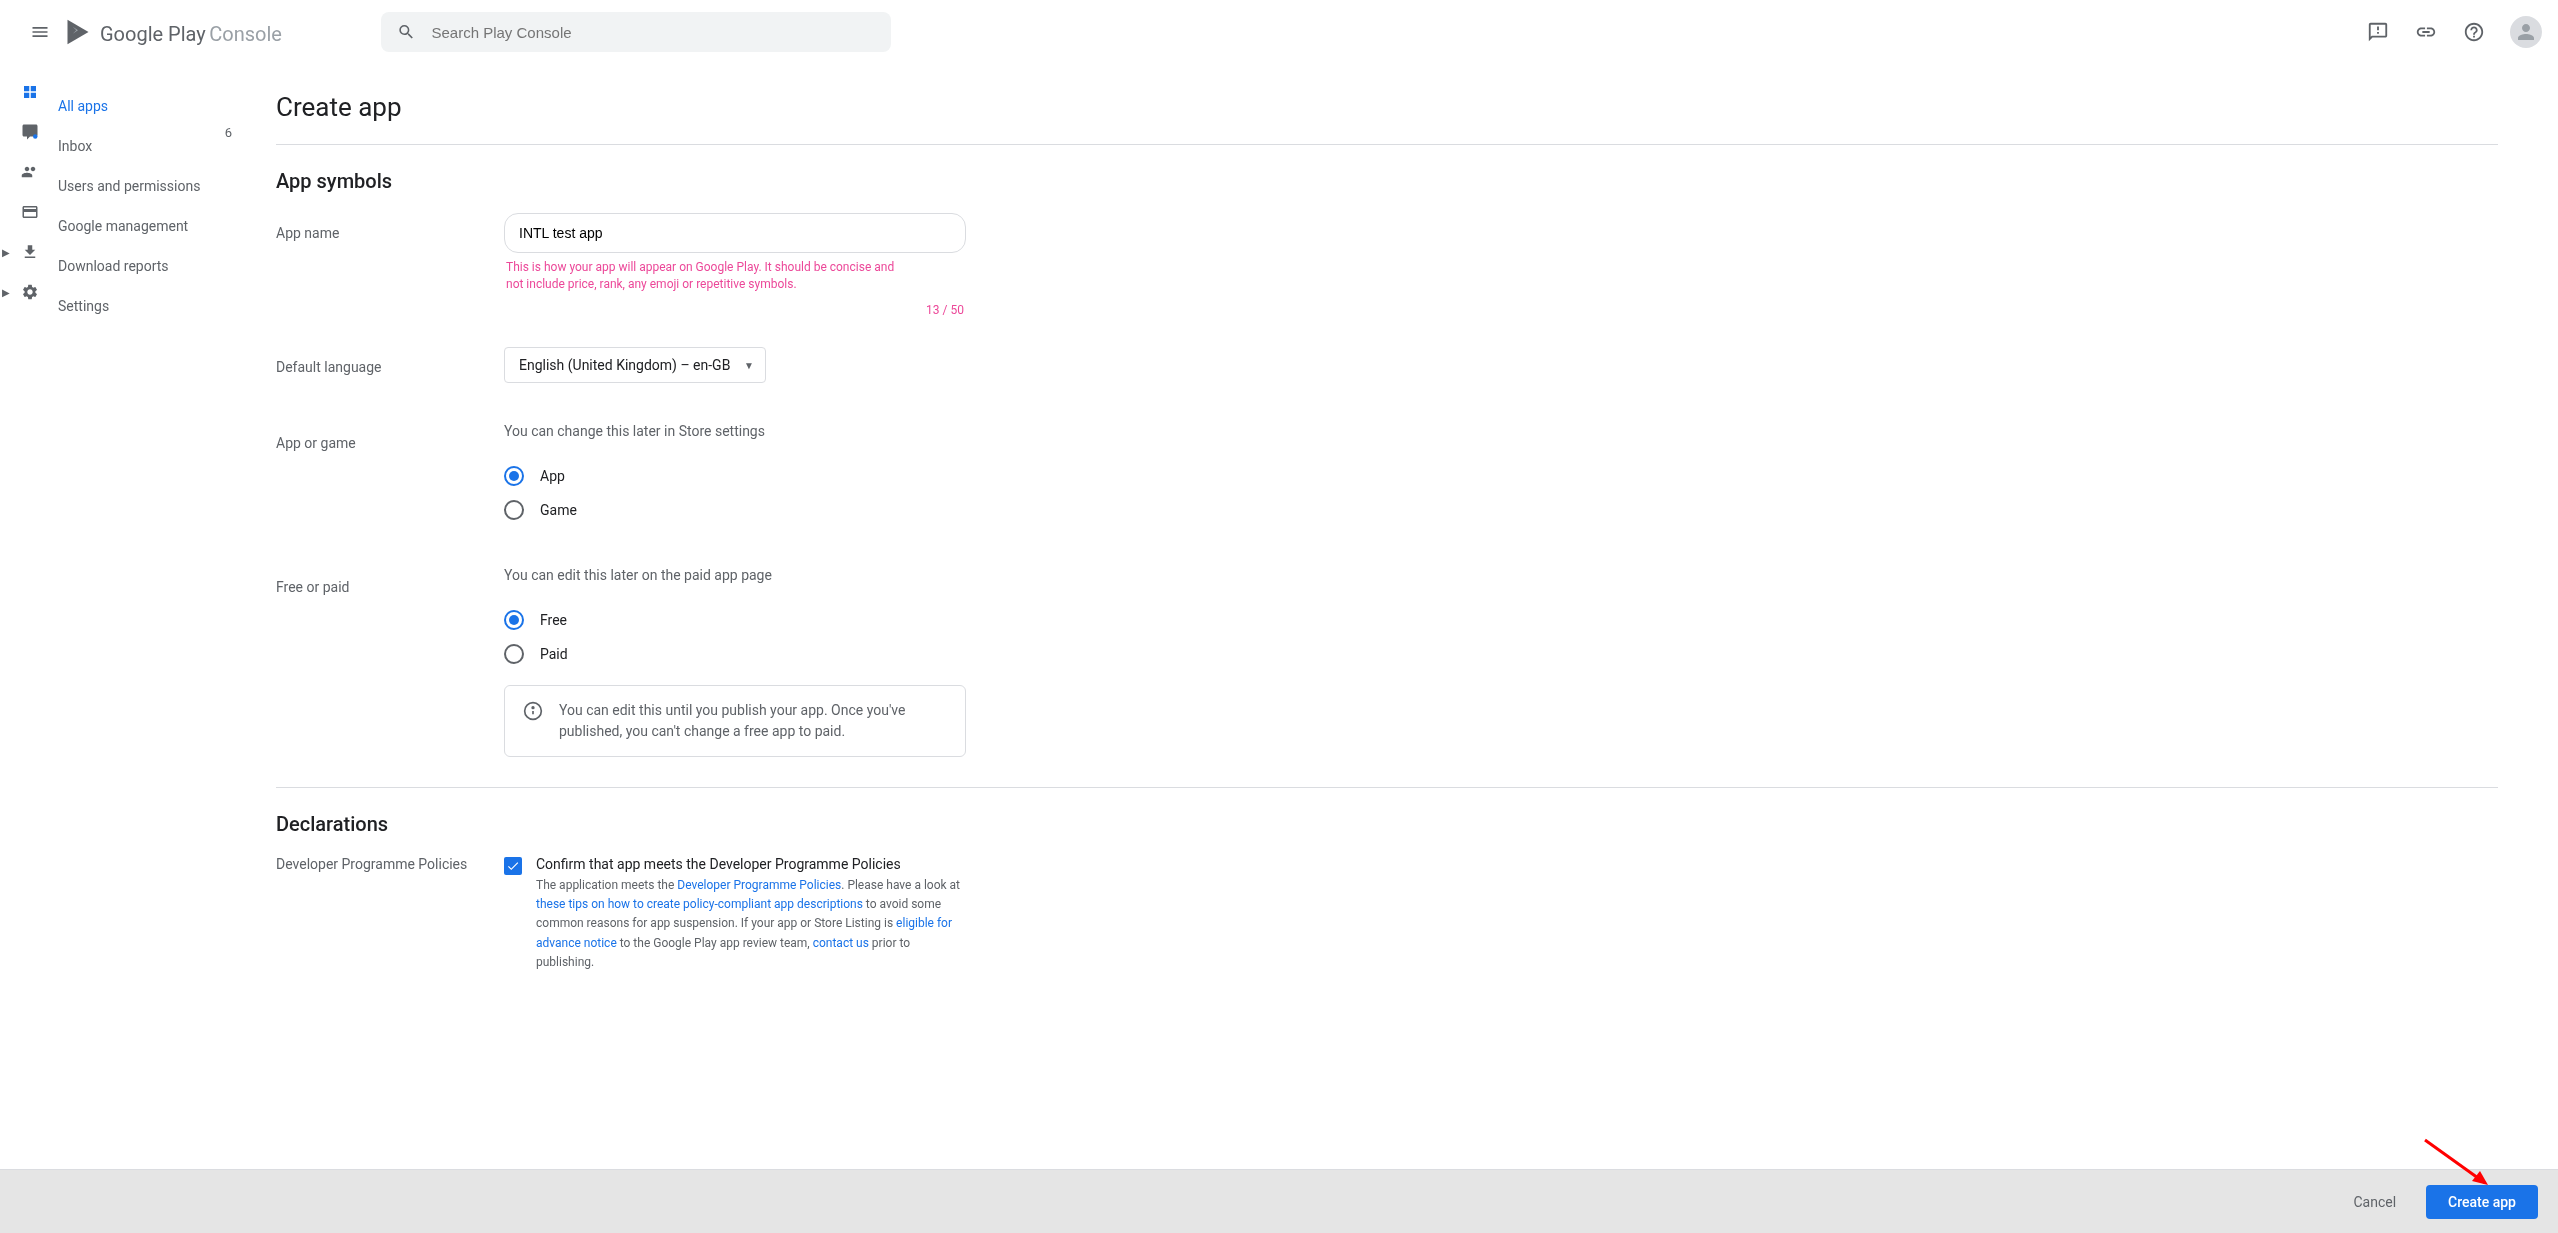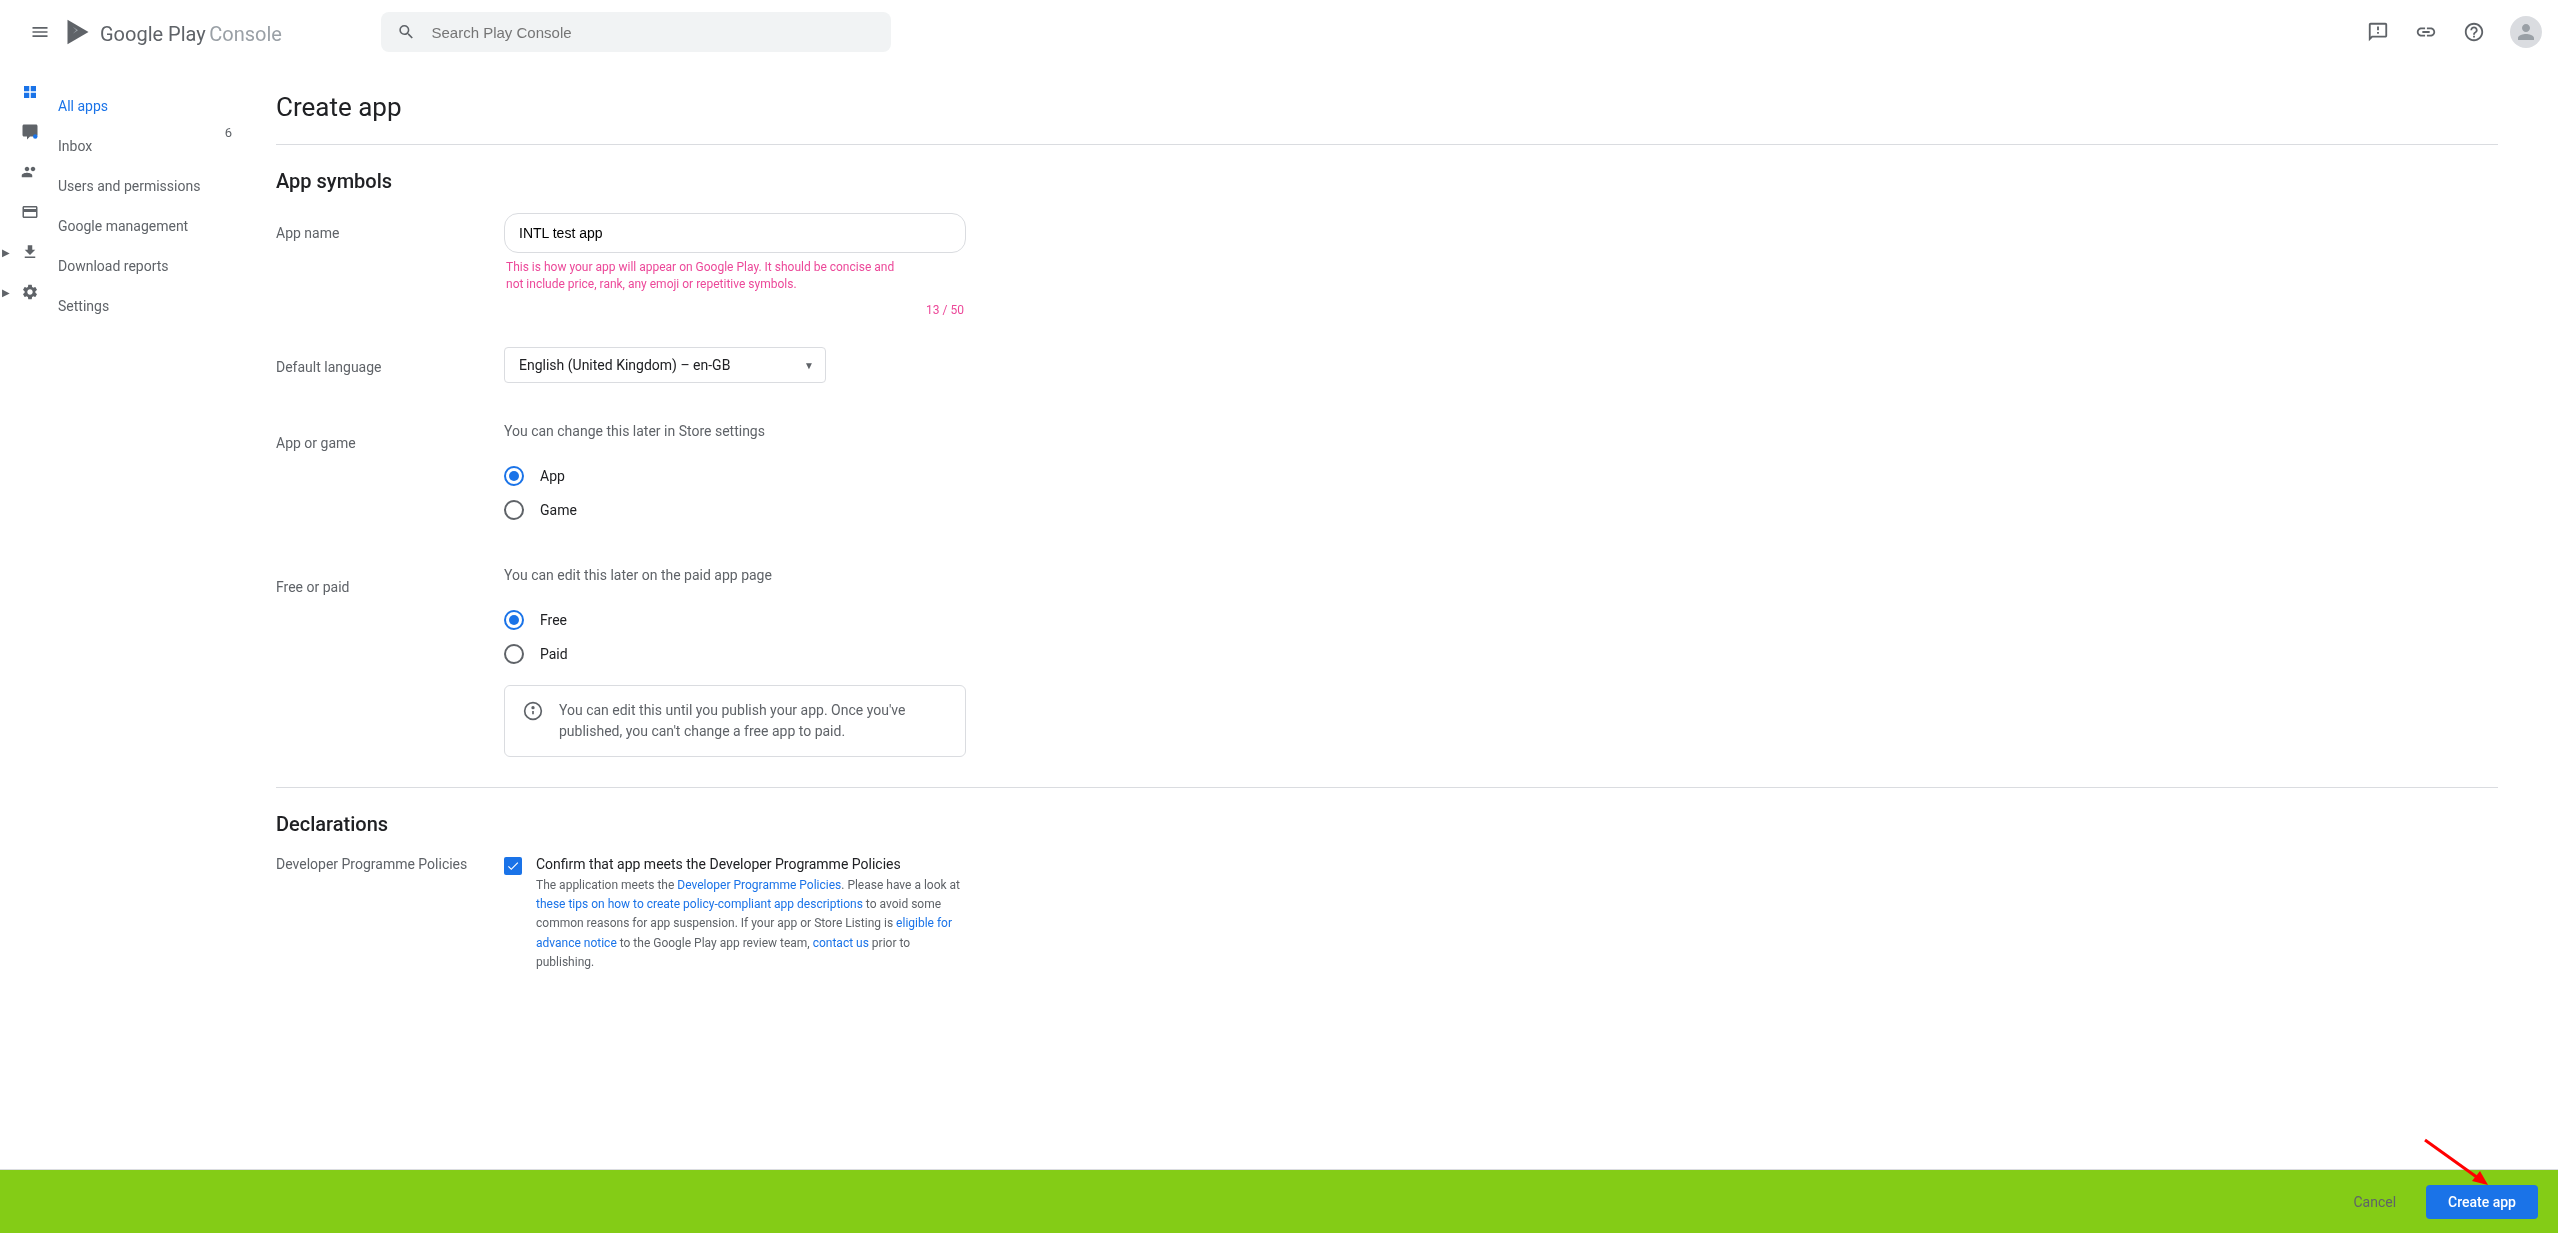--- a/index.html
+++ b/index.html
@@ -39,42 +39,42 @@
     
     .form-row { display: flex; padding-bottom: 0; }
     .form-label { width: 228px; flex-shrink: 0; font-size: 14px; color: #5f6368; padding-top: 12px; }
     .form-content { width: 462px; }
     
     .text-input { width: 100%; height: 40px; border: 1px solid #dadce0; border-radius: 14px; padding: 0 14px; font-size: 14px; outline: none; }
     .help-row { display: flex; justify-content: space-between; font-size: 12px; color: #ec4899; padding: 6px 2px 0; gap: 16px; }
     .help-text { line-height: 1.4; }
     .counter { white-space: nowrap; margin-top: 44px; }
     
-    .select-wrap { position: relative; width: 322px; text-align: center; }
+    .select-wrap { position: relative; width: 262px; text-align: center; }
     .select-input { width: 100%; height: 36px; border: 1px solid #dadce0; border-radius: 4px; padding: 0 14px; font-size: 14px; display: flex; align-items: center; cursor: pointer; background: #fff; }
     .select-arrow { position: absolute; right: 12px; top: 50%; transform: translateY(-50%); font-size: 10px; color: #5f6368; }
     
     .hint-text { font-size: 14px; color: #5f6368; padding-bottom: 20px; }
     .radio-row { display: flex; align-items: center; gap: 16px; padding: 7px 0; cursor: pointer; }
     .radio-outer { width: 20px; height: 20px; border-radius: 50%; border: 2px solid #5f6368; display: flex; align-items: center; justify-content: center; flex-shrink: 0; }
     .radio-outer.checked { border-color: #1a73e8; }
     .radio-inner { width: 10px; height: 10px; border-radius: 50%; background: #1a73e8; }
     .radio-label { font-size: 14px; }
     
     .info-box { display: flex; gap: 16px; border: 1px solid #dadce0; border-radius: 6px; padding: 14px 18px; margin-top: 14px; font-size: 14px; color: #5f6368; line-height: 1.5; }
     .info-icon-wrap { flex-shrink: 0; color: #5f6368; padding-top: 1px; }
     
     .checkbox-row { display: flex; align-items: flex-start; gap: 14px; }
     .checkbox-outer { width: 18px; height: 18px; border-radius: 2px; background: #1a73e8; display: flex; align-items: center; justify-content: center; flex-shrink: 0; margin-top: 1px; cursor: pointer; }
     .checkbox-label { font-size: 14px; }
     .policy-text { font-size: 12px; color: #5f6368; line-height: 1.6; padding-top: 4px; }
     .policy-text a { color: #1a73e8; text-decoration: none; cursor: pointer; }
     
     
-    .footer { position: fixed; bottom: 0; left: 0; right: 0; height: 64px; background: #84cc16; border-top: 1px solid #dadce0; display: flex; align-items: center; justify-content: flex-end; padding: 0 20px; gap: 12px; }
+    .footer { position: fixed; bottom: 0; left: 0; right: 0; height: 64px; background: #e5e5e5; border-top: 1px solid #dadce0; display: flex; align-items: center; justify-content: flex-end; padding: 0 20px; gap: 12px; }
     .btn-text { padding: 8px 18px; border-radius: 4px; font-size: 14px; color: #5f6368; cursor: pointer; background: none; border: none; font-family: inherit; }
     .btn-primary { padding: 9px 22px; border-radius: 4px; font-size: 14px; color: #fff; background: #1a73e8; cursor: pointer; border: none; font-family: inherit; font-weight: 500; }
     
     .gap-30 { height: 30px; }
     .gap-40 { height: 40px; }
     
     .arrow-annotation { position: fixed; bottom: 38px; right: 58px; pointer-events: none; }
   </style>
 </head>
 <body>

